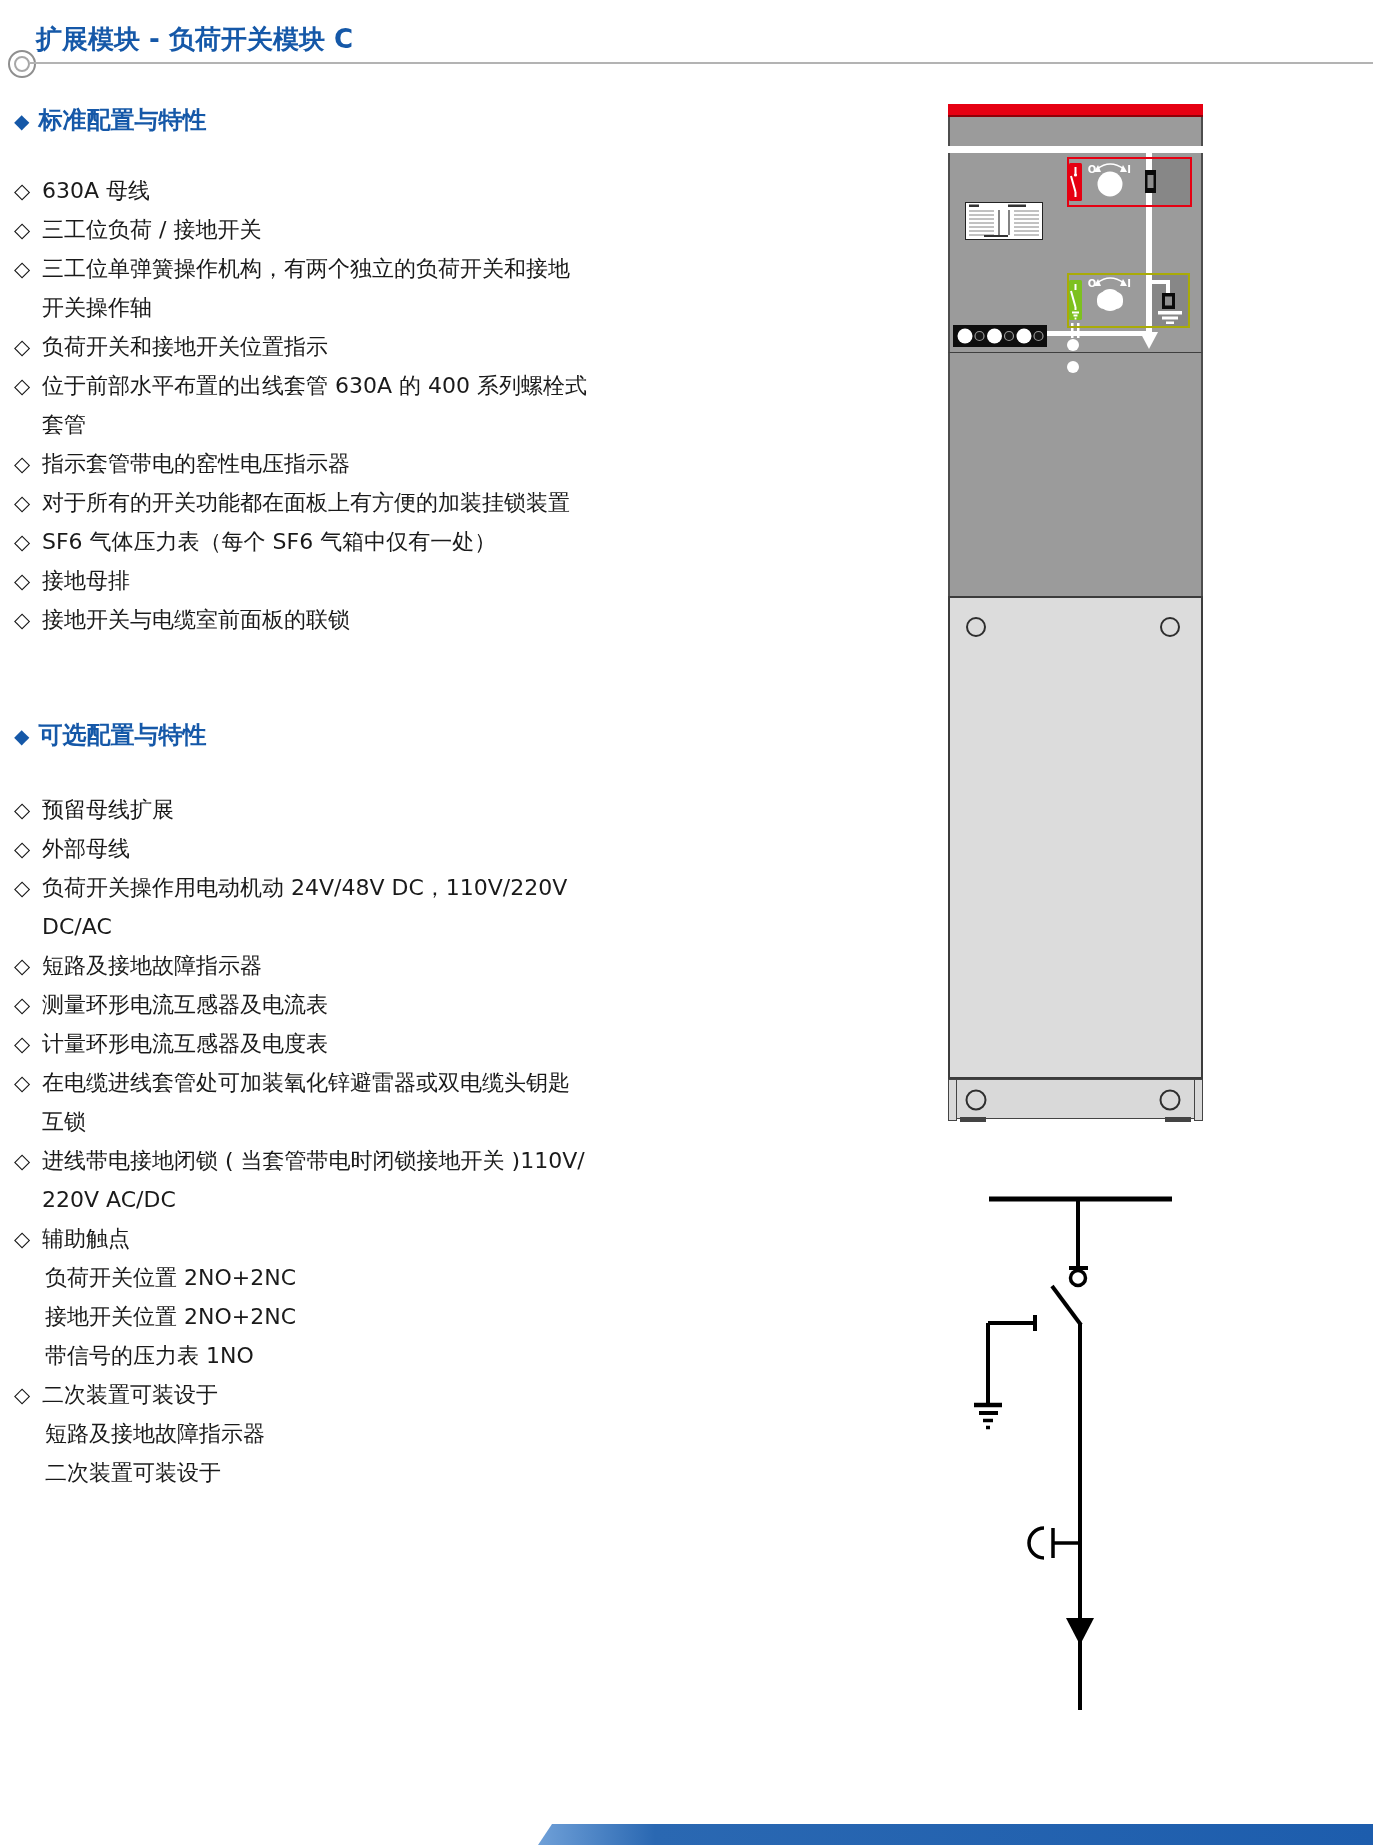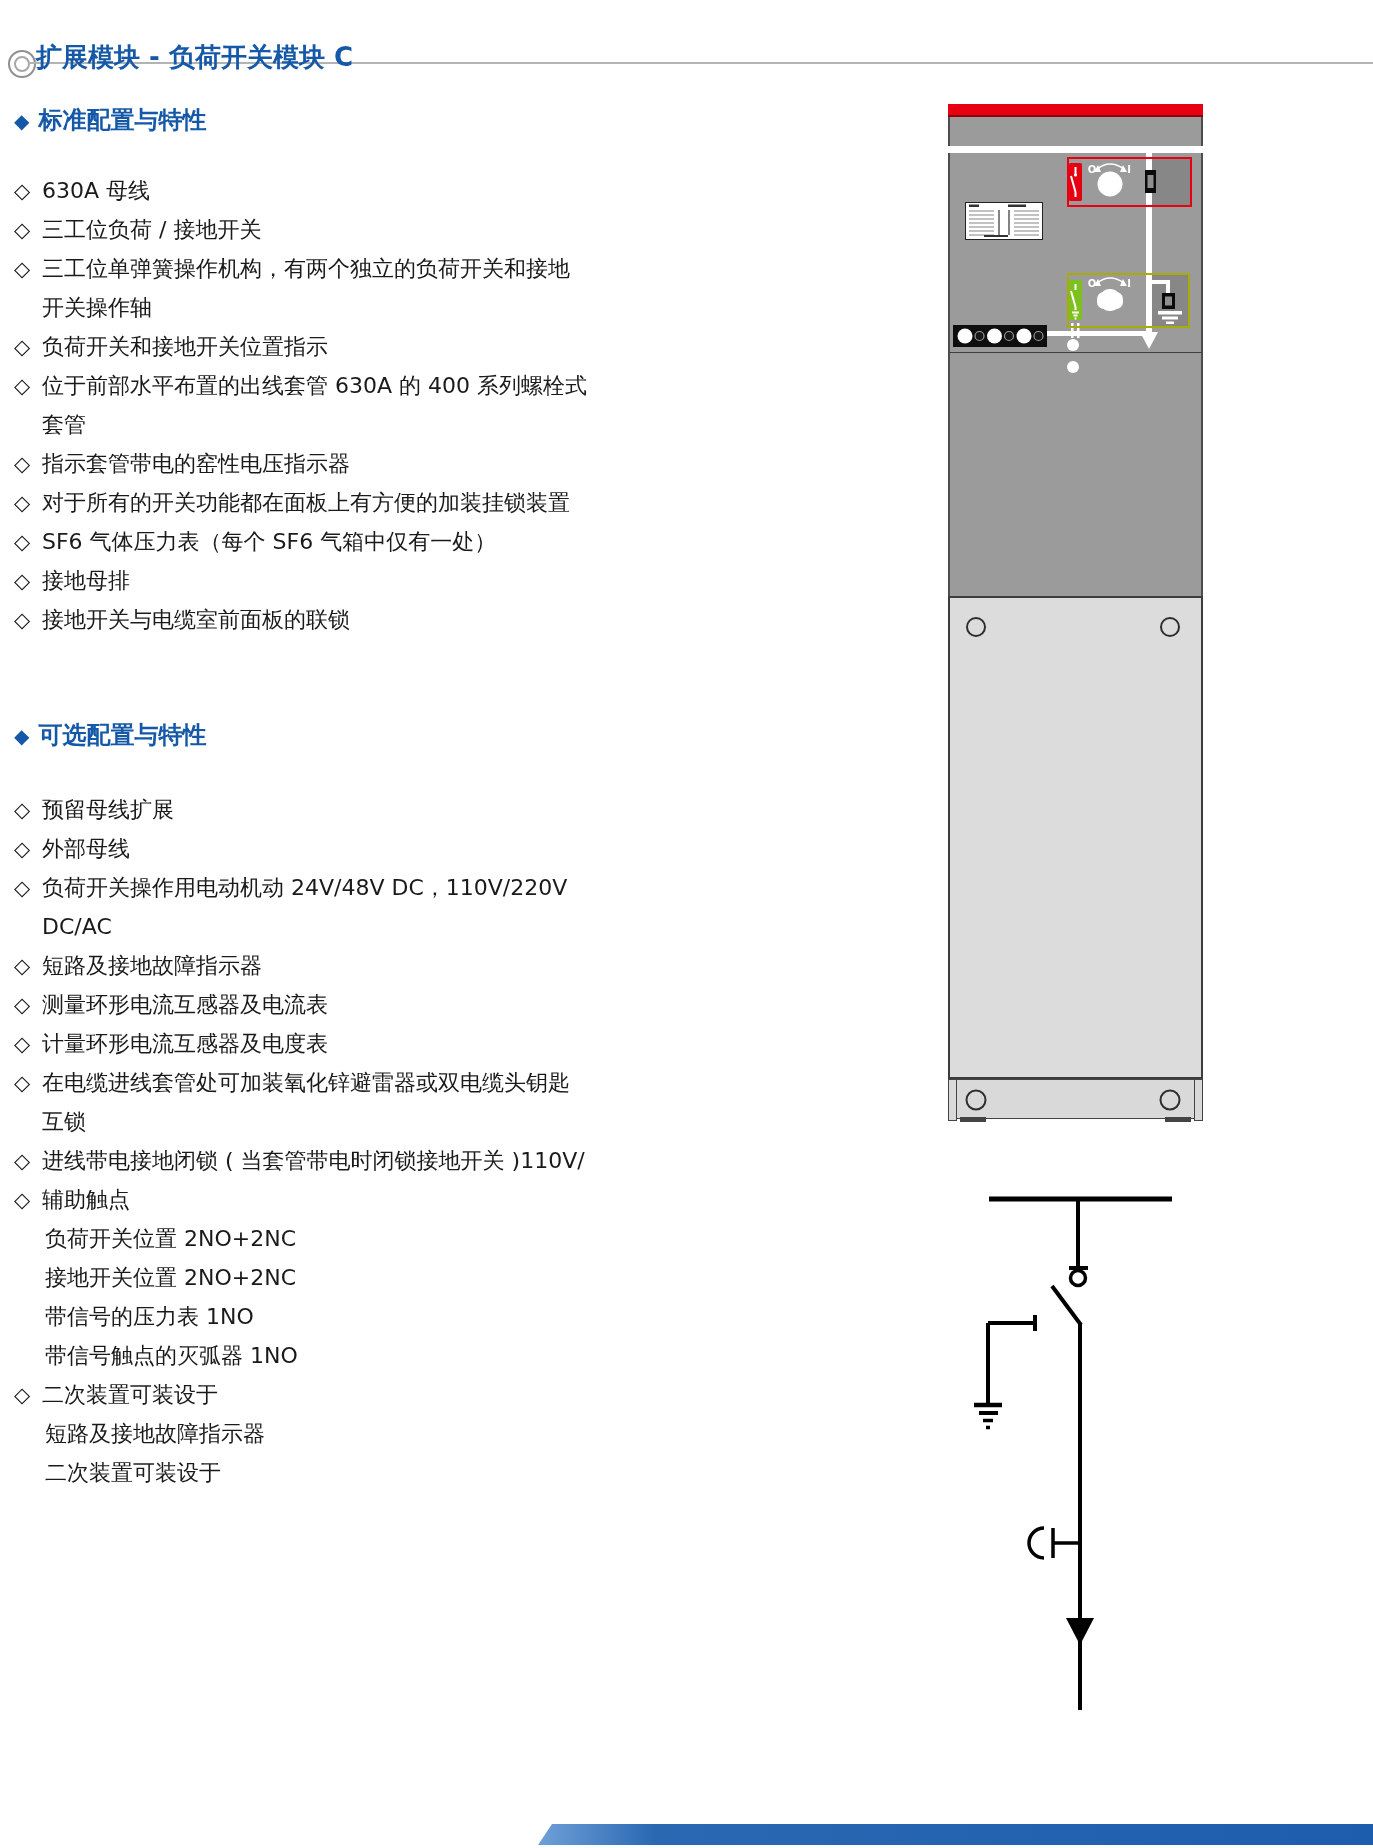--- a/index.html
+++ b/index.html
@@ -4,21 +4,21 @@
 <style>
   html,body{margin:0;padding:0;background:#fff;}
   .page{position:relative;width:1373px;height:1848px;background:#fff;overflow:hidden;
         font-family:"DejaVu Sans","Liberation Sans",sans-serif;color:#1a1a1a;}
   
   .ornament{position:absolute;left:8px;top:50px;width:28px;height:28px;border:2px solid #8f8f8f;
             border-radius:50%;box-sizing:border-box;}
   .ornament .inner{position:absolute;left:4px;top:4px;width:16px;height:16px;border:2px solid #a7a7a7;
             border-radius:50%;box-sizing:border-box;}
   .rule{position:absolute;left:30px;top:62px;right:0;height:2px;background:#b3b3b3;}
-  h1.title{position:absolute;left:36px;top:40px;margin:0;font-size:26px;font-weight:bold;color:#1558a8;}
+  h1.title{position:absolute;left:36px;top:22px;margin:0;font-size:26px;font-weight:bold;color:#1558a8;}
   
   .sec-h{position:absolute;left:14px;margin:0;display:flex;align-items:center;gap:9px;
          font-size:24px;font-weight:bold;color:#1558a8;}
   .sec-h .hd-dia{font-size:20px;line-height:1;transform:translateY(1px);}
   
   .list{position:absolute;left:14px;width:600px;font-size:22px;}
   .row{display:flex;height:39px;align-items:center;white-space:nowrap;}
   .row .dia{width:28px;flex:0 0 28px;font-size:21px;color:#111;}
   .row.c,.row.s{padding-left:28px;}
   .row.s{padding-left:31px;}
@@ -150,35 +150,35 @@
         <span class="dia">◇</span>
         <span>在电缆进线套管处可加装氧化锌避雷器或双电缆头钥匙</span>
       </div>
     <div class="row c">
         <span>互锁</span>
       </div>
     <div class="row b">
         <span class="dia">◇</span>
         <span>进线带电接地闭锁 ( 当套管带电时闭锁接地开关 )110V/</span>
       </div>
+    <div class="row c">
+        <span>220V AC/DC</span>
+      </div>
     <div class="row b">
         <span class="dia">◇</span>
         <span>辅助触点</span>
       </div>
     <div class="row s">
         <span>负荷开关位置 2NO+2NC</span>
       </div>
     <div class="row s">
         <span>接地开关位置 2NO+2NC</span>
       </div>
     <div class="row s">
         <span>带信号的压力表 1NO</span>
-      </div>
-    <div class="row s">
-        <span>带信号触点的灭弧器 1NO</span>
       </div>
     <div class="row b">
         <span class="dia">◇</span>
         <span>二次装置可装设于</span>
       </div>
     <div class="row s">
         <span>短路及接地故障指示器</span>
       </div>
     <div class="row s">
         <span>二次装置可装设于</span>

